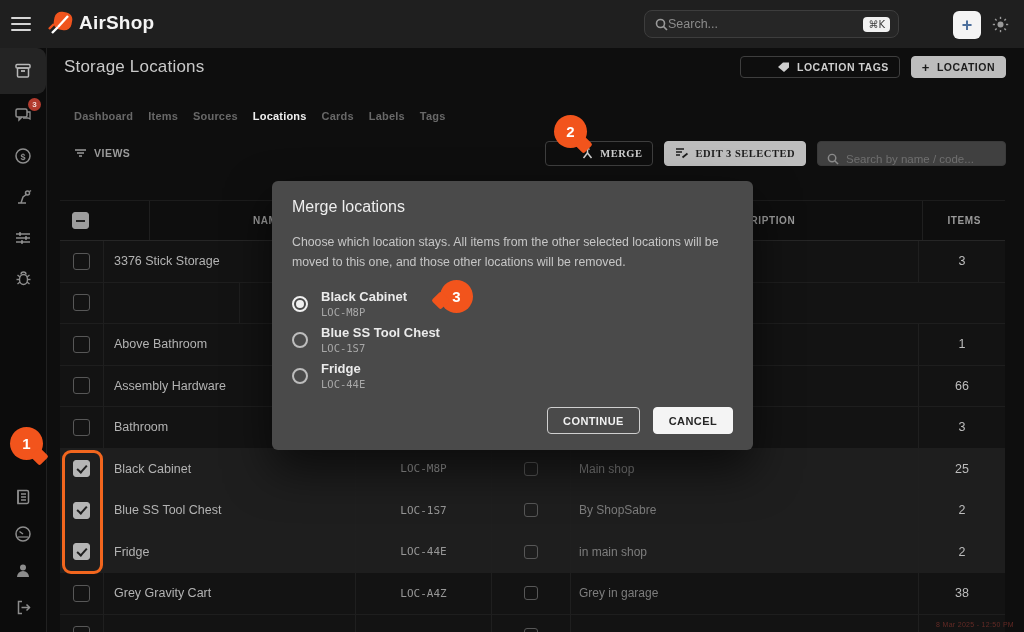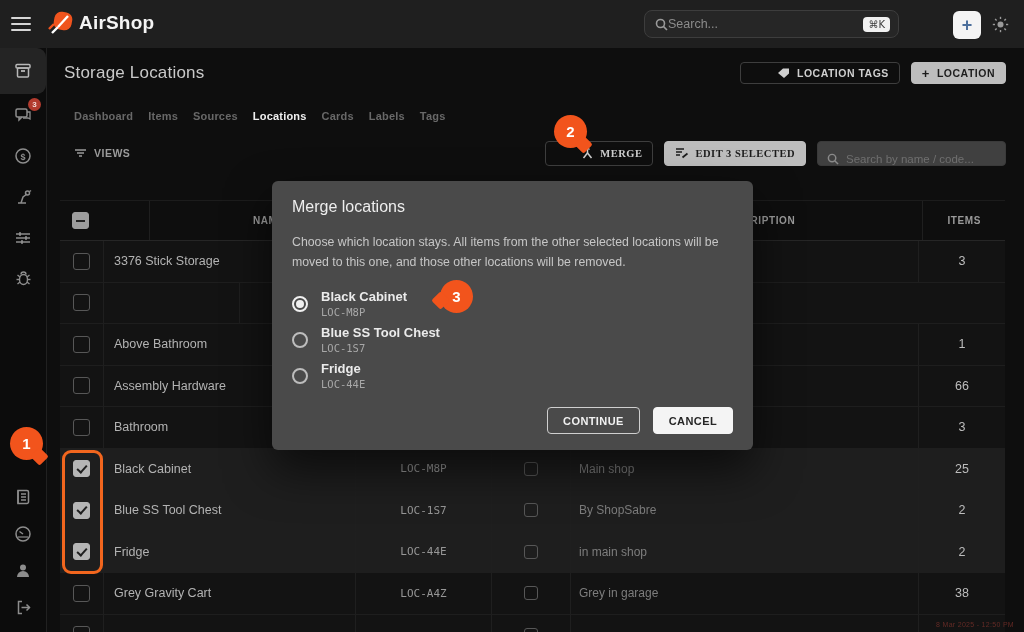--- a/index.html
+++ b/index.html
@@ -23,21 +23,21 @@
   
   .sidebar { position:absolute; left:0; top:48px; bottom:0; width:47px; background:#0c0c0c; border-right:1px solid #212121; display:flex; flex-direction:column; align-items:stretch; z-index:7; }
   .side-item { height:41px; display:flex; align-items:center; justify-content:center; position:relative; cursor:pointer; }
   .side-item.active { height:46px; background:#242424; border-radius:0 9px 9px 0; }
   .side-spacer { flex:1; }
   .side-bottom { margin-bottom:6px; }
   .side-bottom .side-item { height:37px; }
   .chat-badge { position:absolute; top:4px; right:5px; min-width:13px; height:13px; border-radius:7px; background:#b23b2e; color:#f2d9d5; font-size:8px; display:flex; align-items:center; justify-content:center; font-weight:bold; }
   
   .main { position:absolute; left:47px; top:48px; right:0; bottom:0; background:#0e0e0e; }
-  .page-head { position:absolute; left:17px; right:18px; top:12px; height:26px; display:flex; align-items:center; }
+  .page-head { position:absolute; left:17px; right:18px; top:6px; height:26px; display:flex; align-items:center; }
   .page-title { color:#c9c9c9; font-size:17px; letter-spacing:.2px; }
   .head-actions { margin-left:auto; display:flex; gap:11px; }
   .btn { display:flex; align-items:center; gap:7px; height:22px; padding:0 10px; border-radius:4px; font-size:10.5px; font-weight:bold; letter-spacing:.5px; cursor:pointer; white-space:nowrap; }
   .btn.outline { border:1px solid #3e3e3e; color:#cfcfcf; background:transparent;padding-left:36px; }
   .btn.filled { background:#bdbdbd; color:#1c1c1c; border:1px solid #bdbdbd; }
   .tabs { position:absolute; left:27px; top:62px; display:flex; gap:15px;text-align:right; }
   .tab { color:#686868; font-size:11px; font-weight:bold; letter-spacing:.2px; cursor:pointer; }
   .tab.active { color:#efefef; }
   .toolbar { position:absolute; left:27px; right:18px; top:92px; height:26px; display:flex; align-items:center; }
   .views { display:flex; align-items:center; gap:7px; color:#9b9b9b; font-size:10.5px; font-weight:bold; letter-spacing:.5px; cursor:pointer; }

